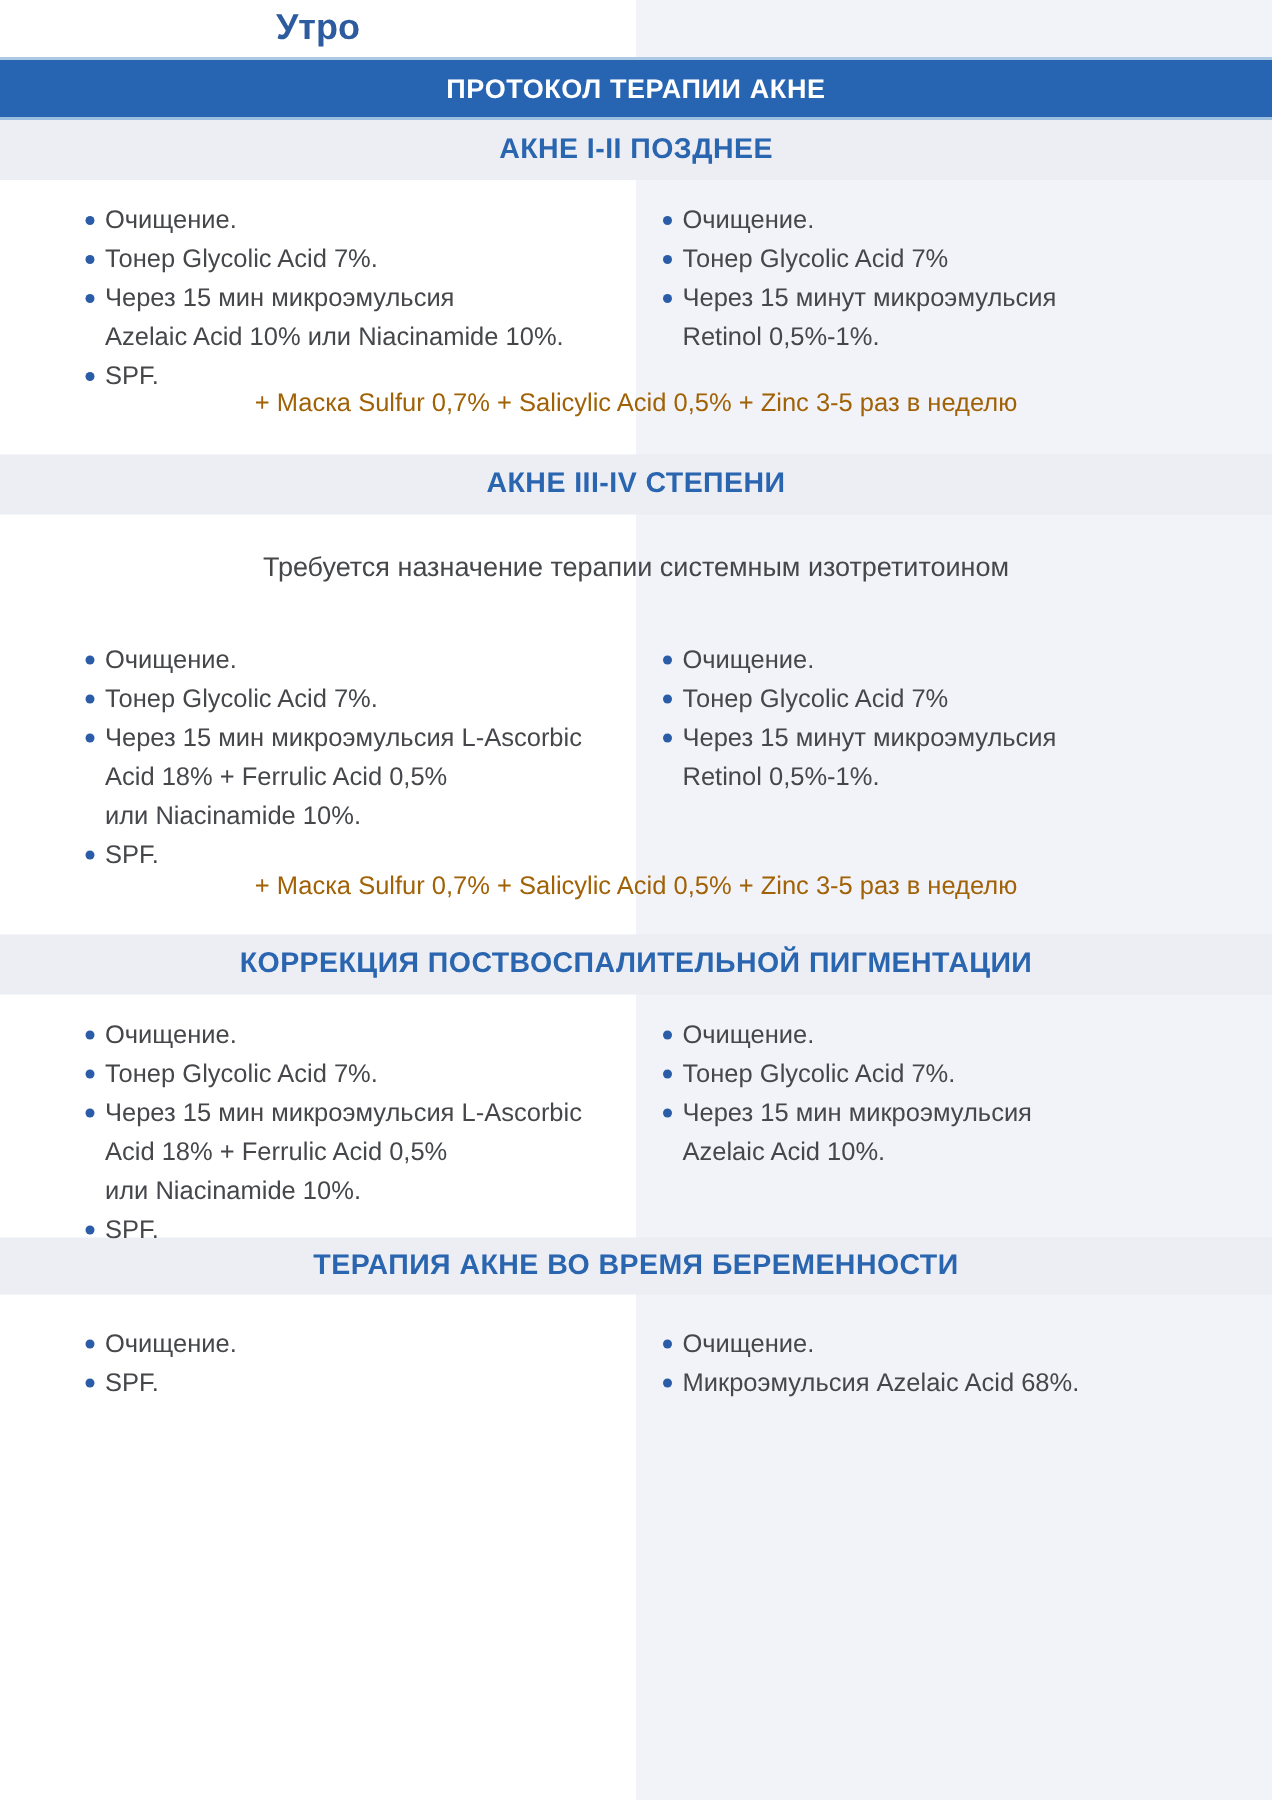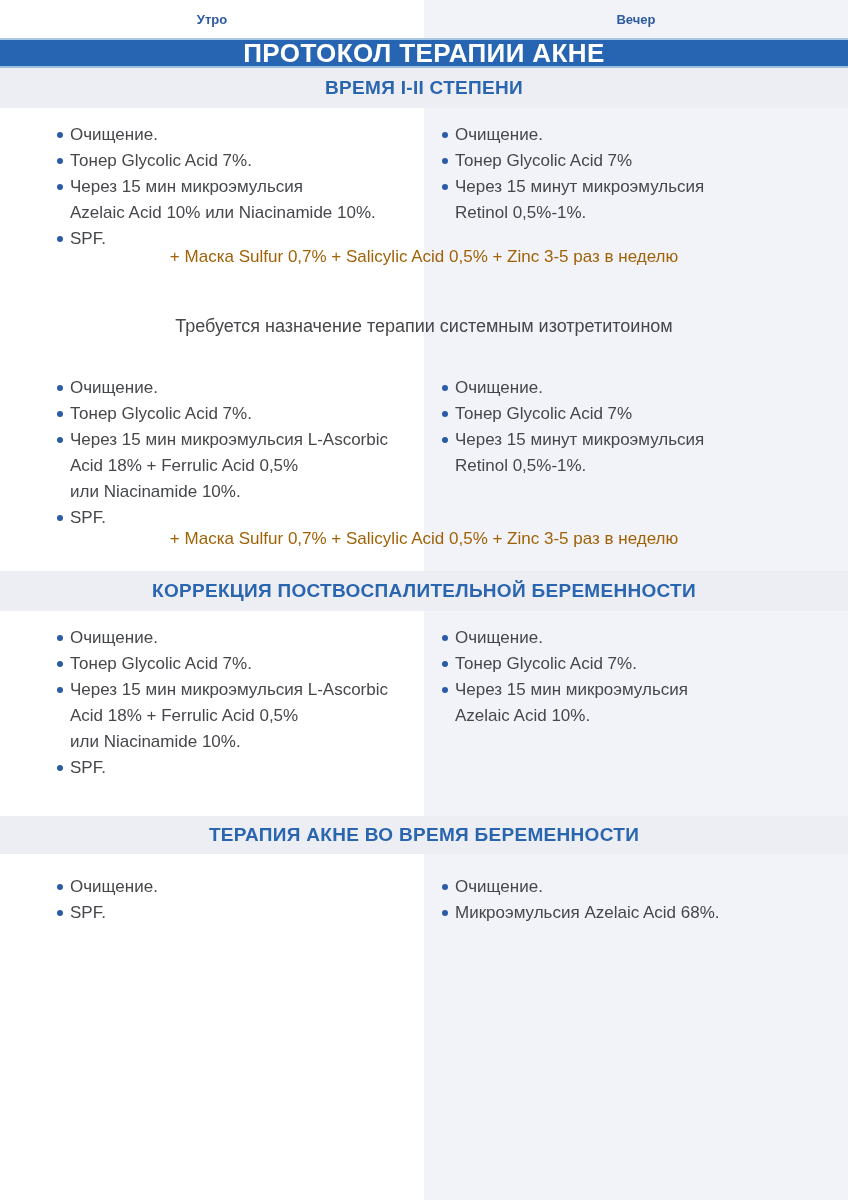--- a/index.html
+++ b/index.html
@@ -26,48 +26,48 @@
     height: 40px;
     border-bottom: 2px solid #abc8e4;
   }
   .header-cell {
     width: 424px;
     display: flex;
     align-items: center;
     justify-content: center;
     color: #2d5b9f;
     font-weight: bold;
-    font-size: 13px;
+    font-size: 24px;
   }
 
   .banner {
-    height: 28px;
+    height: 40px;
     background: #2765b2;
     border-bottom: 2px solid #9cbfdf;
     color: #ffffff;
     font-weight: bold;
-    font-size: 26px;
+    font-size: 18px;
     letter-spacing: 0.4px;
     display: flex;
     align-items: center;
     justify-content: center;
   }
 
   .band {
     height: 40px;
     background: #eceef4;
     color: #2a65b0;
     font-weight: bold;
     font-size: 19px;
     letter-spacing: 0.3px;
     display: flex;
     align-items: center;
     justify-content: center;
   }
-  .band.short { height: 38px; margin-top: 43px; }
+  .band.short { height: 38px; }
 
   .content { display: flex; }
   .content.h1 { height: 130px; }
   .content.h2 { height: 159px; }
   .content.h3 { height: 162px; }
   .content.h4 { height: 297px; }
 
   ul.col {
     width: 424px;
     list-style: none;
@@ -115,44 +115,44 @@
 </head>
 <body>
 
 <div class="page">
   <div class="evening-bg"></div>
 
   <div class="layer">
 
     <div class="header-row">
       <div class="header-cell">Утро</div>
-      <div class="header-cell">Вечер</div>
     </div>
 
     <div class="banner">ПРОТОКОЛ ТЕРАПИИ АКНЕ</div>
 
-    <div class="band">ВРЕМЯ I-II СТЕПЕНИ</div>
+    <div class="band">АКНЕ I-II ПОЗДНЕЕ</div>
     <div class="content h1">
       <ul class="col left">
         <li>Очищение.</li>
         <li>Тонер Glycolic Acid 7%.</li>
         <li>Через 15 мин микроэмульсия
 Azelaic Acid 10% или Niacinamide 10%.</li>
         <li>SPF.</li>
       </ul>
       <ul class="col right">
         <li>Очищение.</li>
         <li>Тонер Glycolic Acid 7%</li>
         <li>Через 15 минут микроэмульсия
 Retinol 0,5%-1%.</li>
       </ul>
     </div>
     <div class="note">+ Маска Sulfur 0,7% + Salicylic Acid 0,5% + Zinc 3-5 раз в неделю</div>
     <div class="spacer15"></div>
 
+    <div class="band">АКНЕ III-IV СТЕПЕНИ</div>
     <div class="plain">Требуется назначение терапии системным изотретитоином</div>
 
     <div class="content h2">
       <ul class="col left">
         <li>Очищение.</li>
         <li>Тонер Glycolic Acid 7%.</li>
         <li>Через 15 мин микроэмульсия L-Ascorbic
 Acid 18% + Ferrulic Acid 0,5%
 или Niacinamide 10%.</li>
         <li>SPF.</li>
@@ -160,21 +160,21 @@
       <ul class="col right">
         <li>Очищение.</li>
         <li>Тонер Glycolic Acid 7%</li>
         <li>Через 15 минут микроэмульсия
 Retinol 0,5%-1%.</li>
       </ul>
     </div>
     <div class="note">+ Маска Sulfur 0,7% + Salicylic Acid 0,5% + Zinc 3-5 раз в неделю</div>
     <div class="spacer13"></div>
 
-    <div class="band">КОРРЕКЦИЯ ПОСТВОСПАЛИТЕЛЬНОЙ БЕРЕМЕННОСТИ</div>
+    <div class="band">КОРРЕКЦИЯ ПОСТВОСПАЛИТЕЛЬНОЙ ПИГМЕНТАЦИИ</div>
     <div class="content h3">
       <ul class="col left">
         <li>Очищение.</li>
         <li>Тонер Glycolic Acid 7%.</li>
         <li>Через 15 мин микроэмульсия L-Ascorbic
 Acid 18% + Ferrulic Acid 0,5%
 или Niacinamide 10%.</li>
         <li>SPF.</li>
       </ul>
       <ul class="col right">

